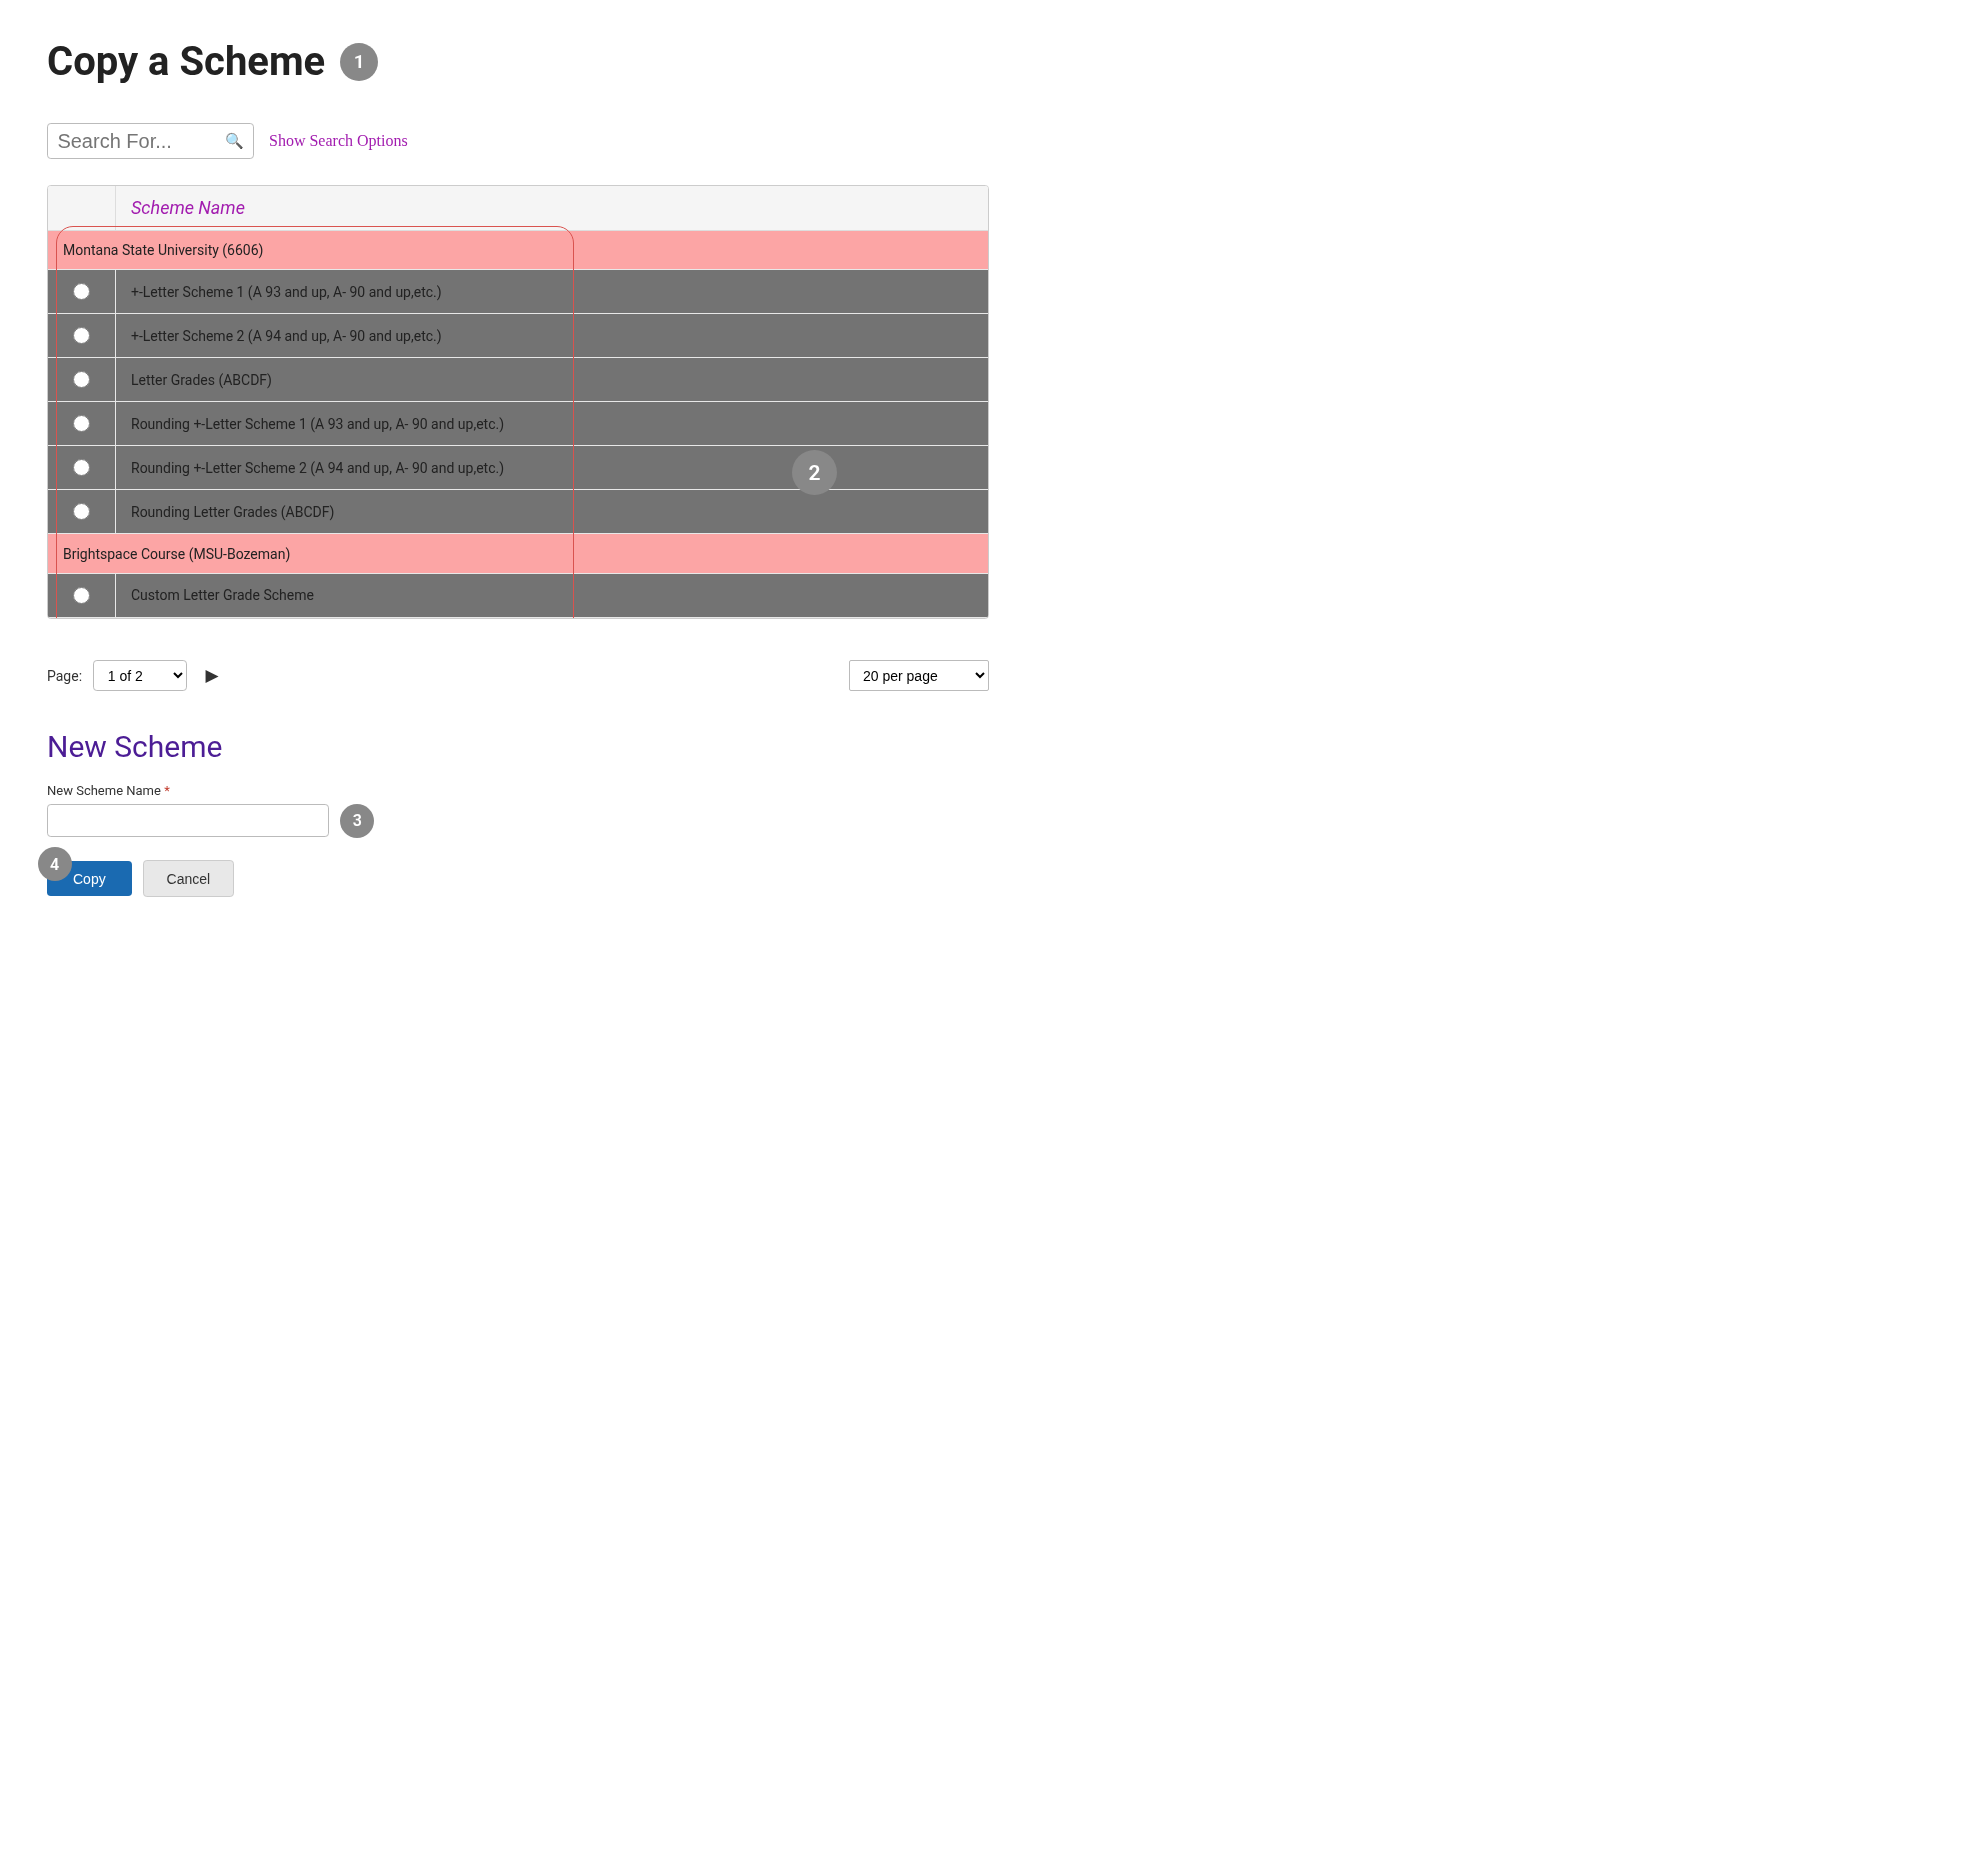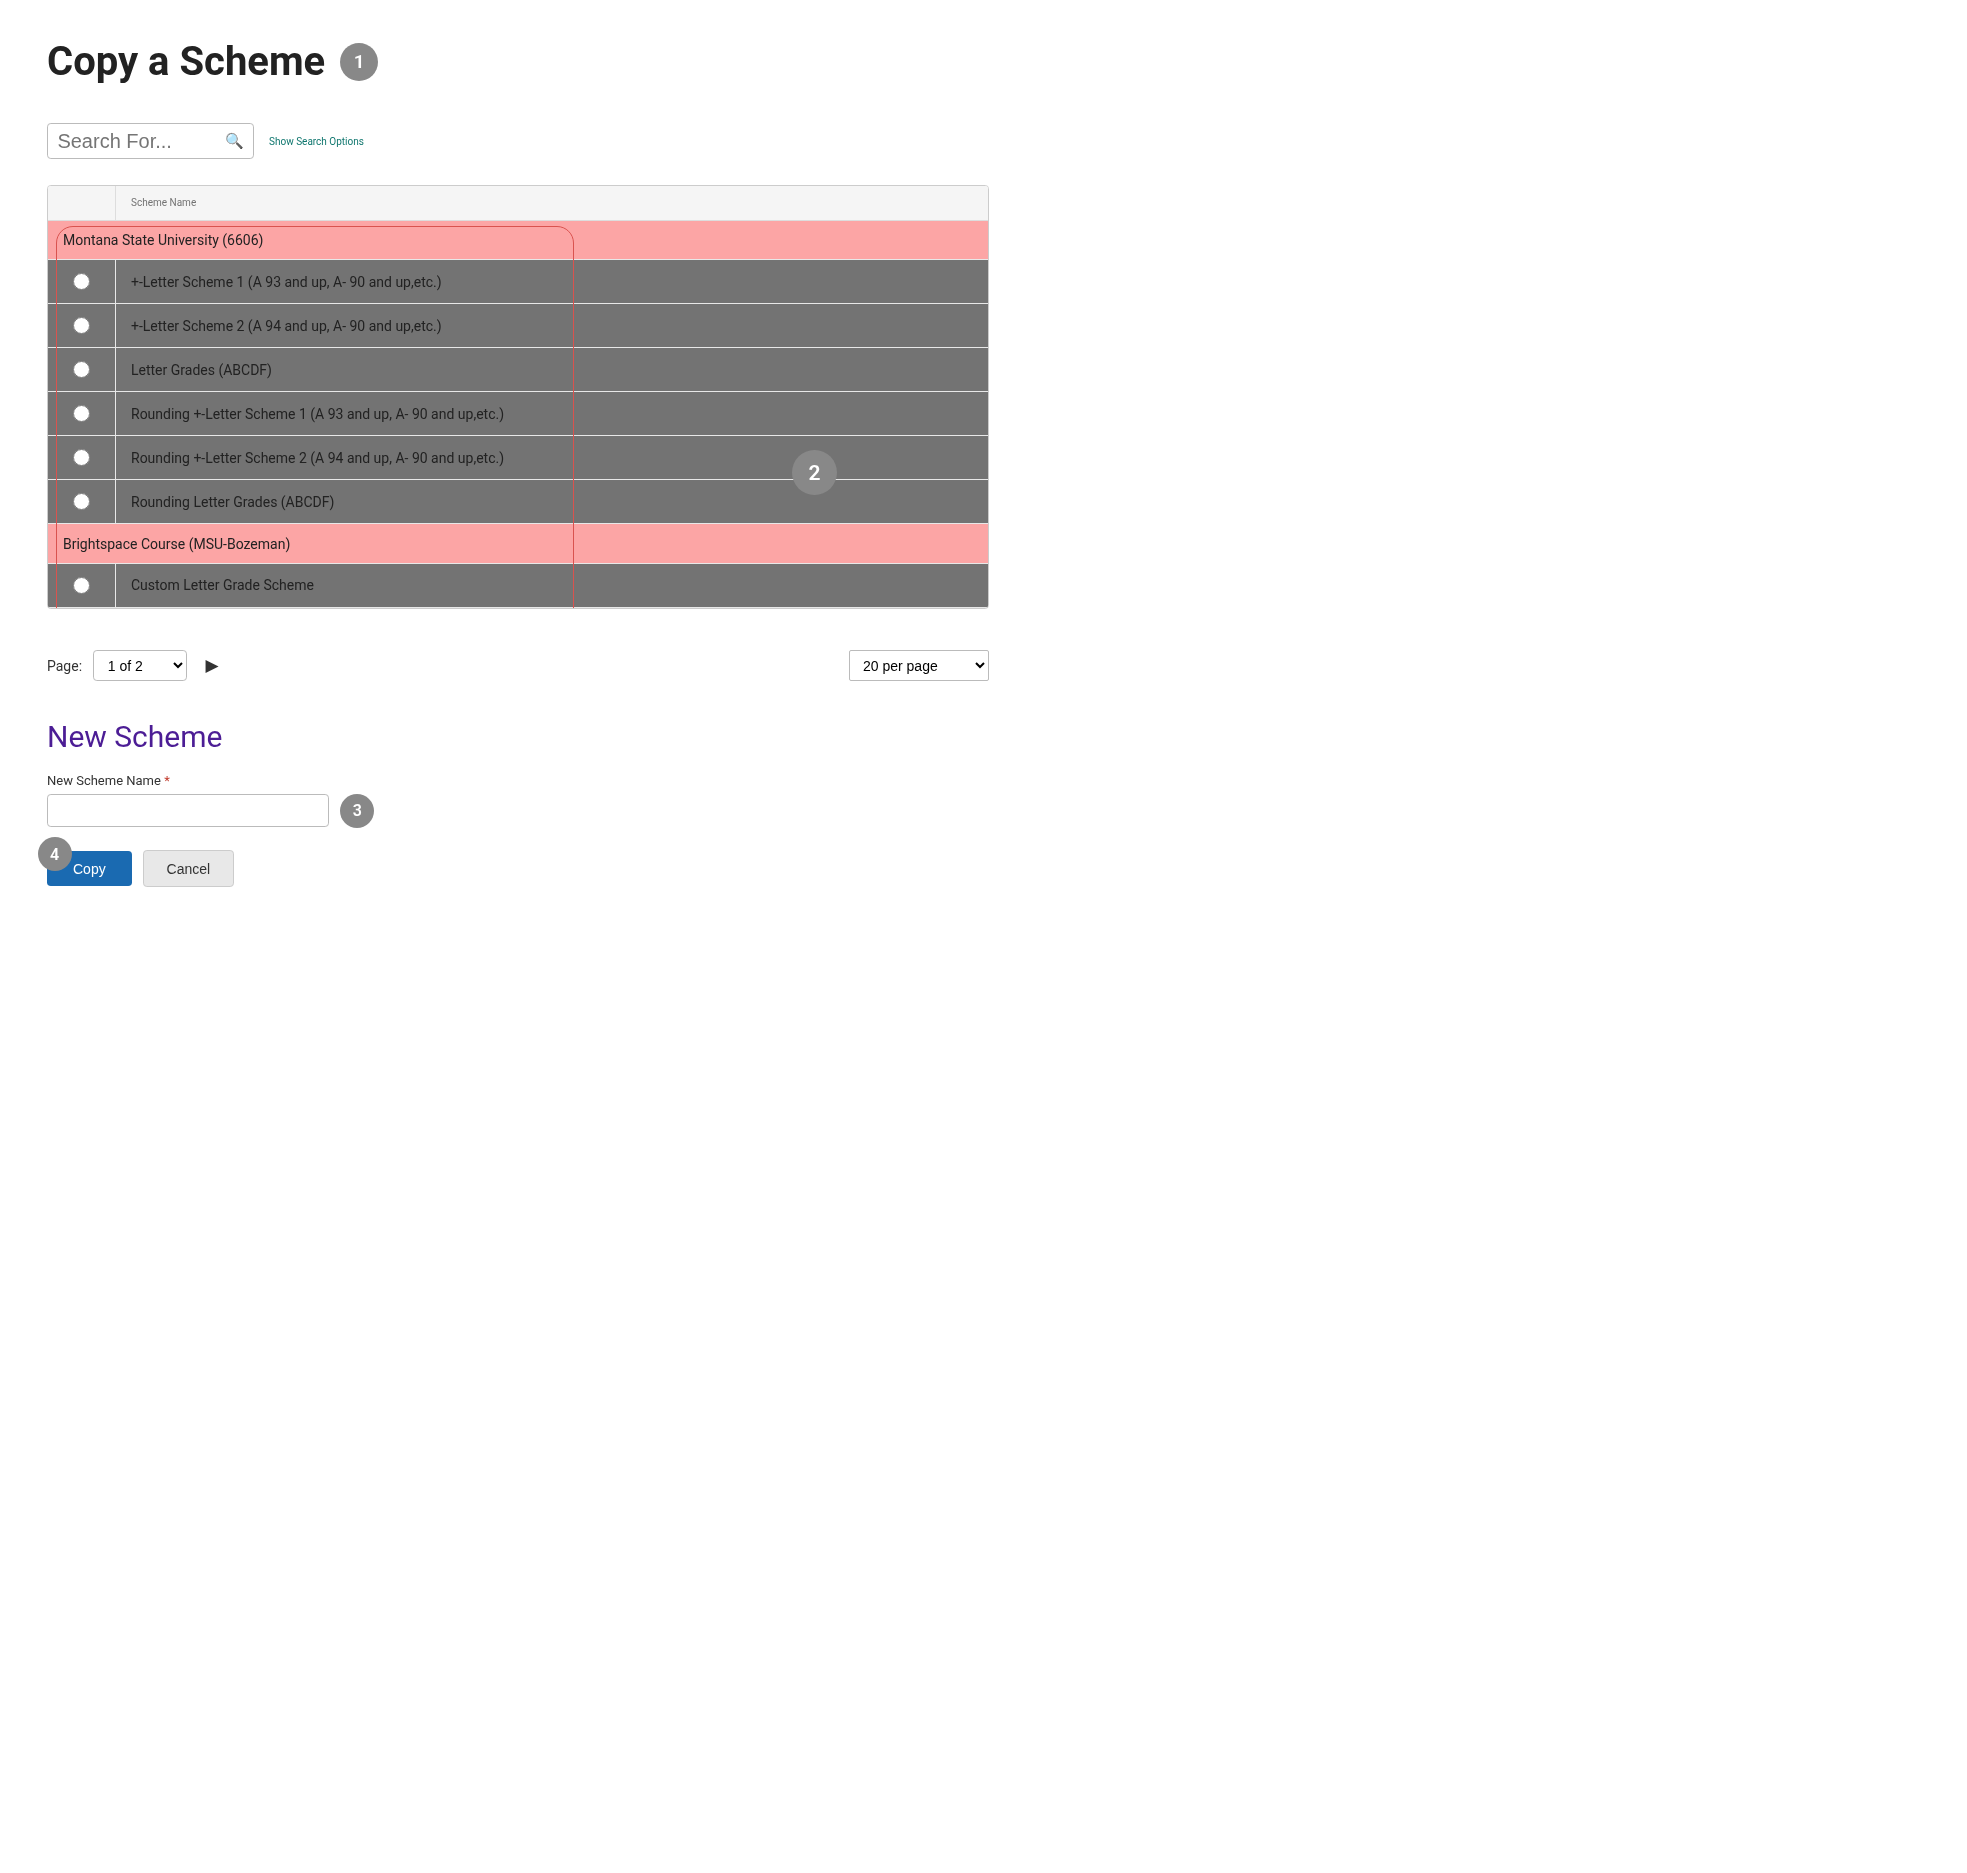--- a/index.html
+++ b/index.html
@@ -58,45 +58,47 @@
       color: #555;
       width: 100%;
       background: transparent;
     }
     .search-icon {
       color: #555;
       font-size: 15px;
       margin-left: 3.8px;
     }
     .show-search-options {
-      color: #0f766e;
-      font-size: 10px;
+      color: #a21caf;
+      font-size: 16px;
       text-decoration: none;
       cursor: pointer;
+      font-family: Liberation Serif, serif;
     }
 
     .table-container {
       border: 0.9px solid #ccc;
       border-radius: 3.8px;
       margin-bottom: 26px;
       overflow: hidden;
       position: relative;
     }
 
     .table-header {
       display: grid;
       grid-template-columns: 68px 1fr;
       background: #f5f5f5;
       border-bottom: 0.9px solid #ddd;
     }
     .table-header-cell {
       padding: 11.3px 15px;
-      font-size: 10px;
-      color: #737373;
+      font-size: 18px;
+      color: #a21caf;
       font-weight: 400;
+      font-style: italic;
     }
     .table-header-cell:first-child {
       border-right: 0.9px solid #ddd;
     }
 
     .group-label-row {
       padding: 11.3px 15px;
       font-size: 14px;
       color: #222;
       background: #fca5a5;

